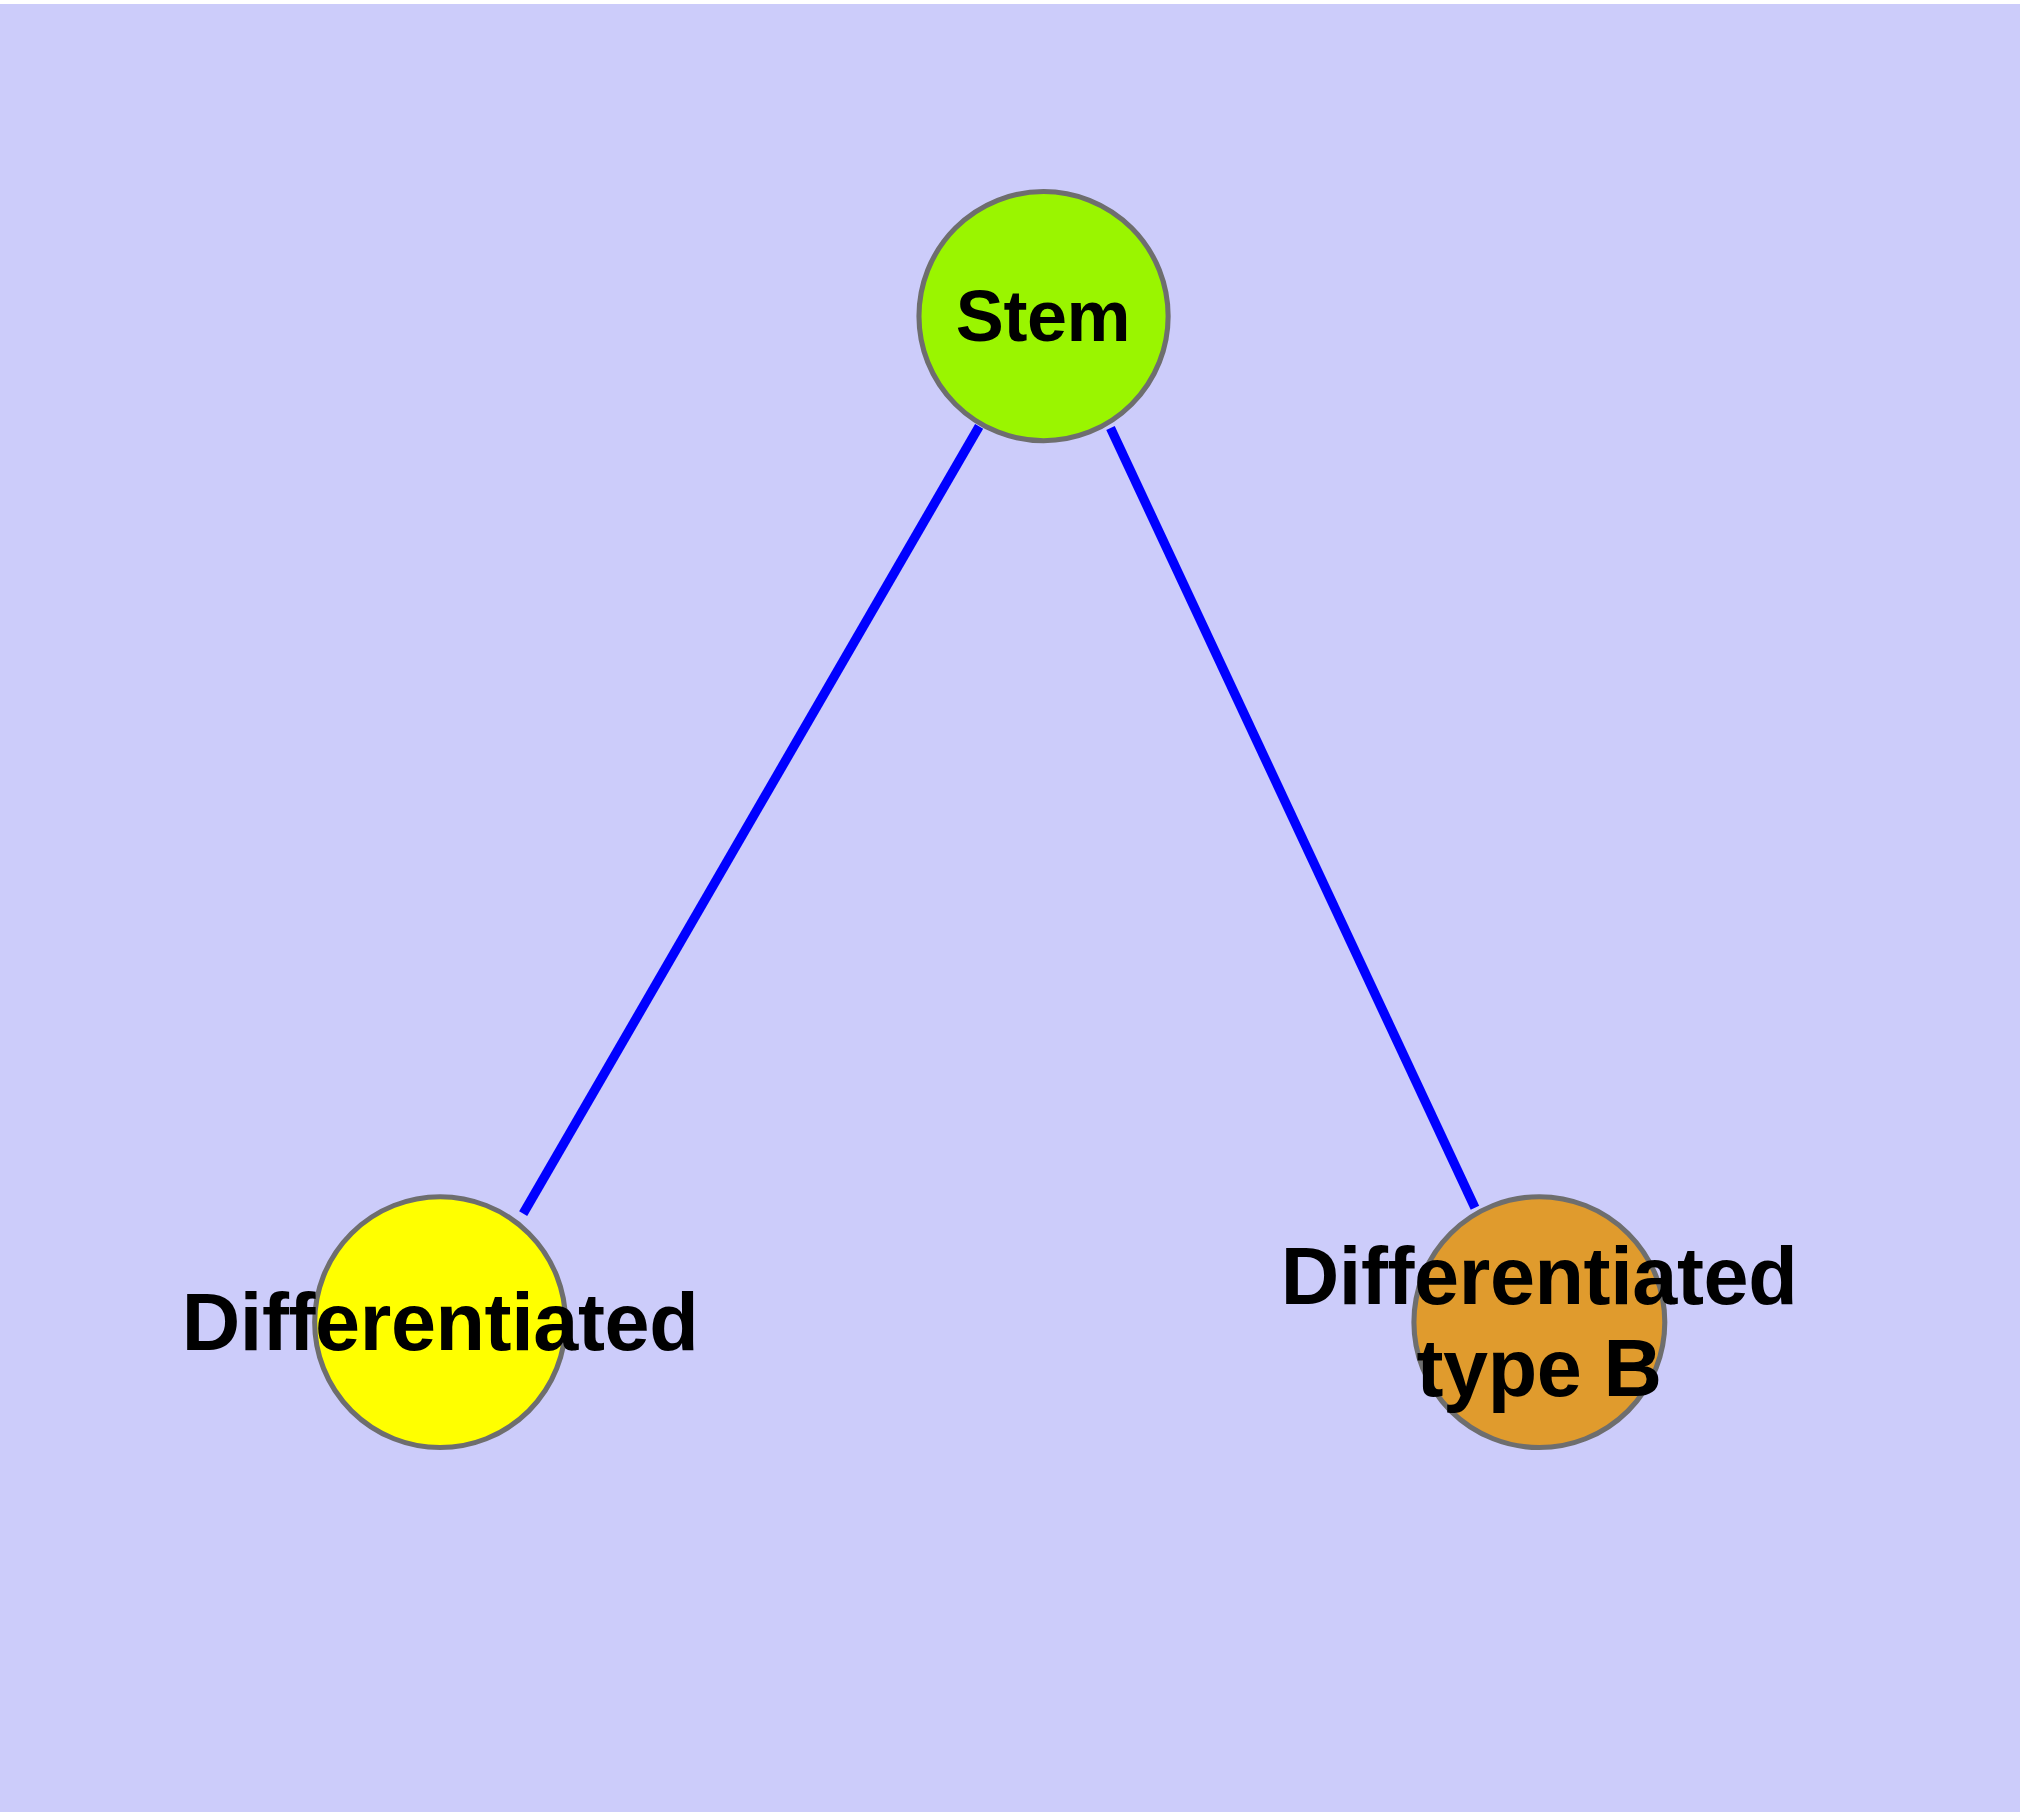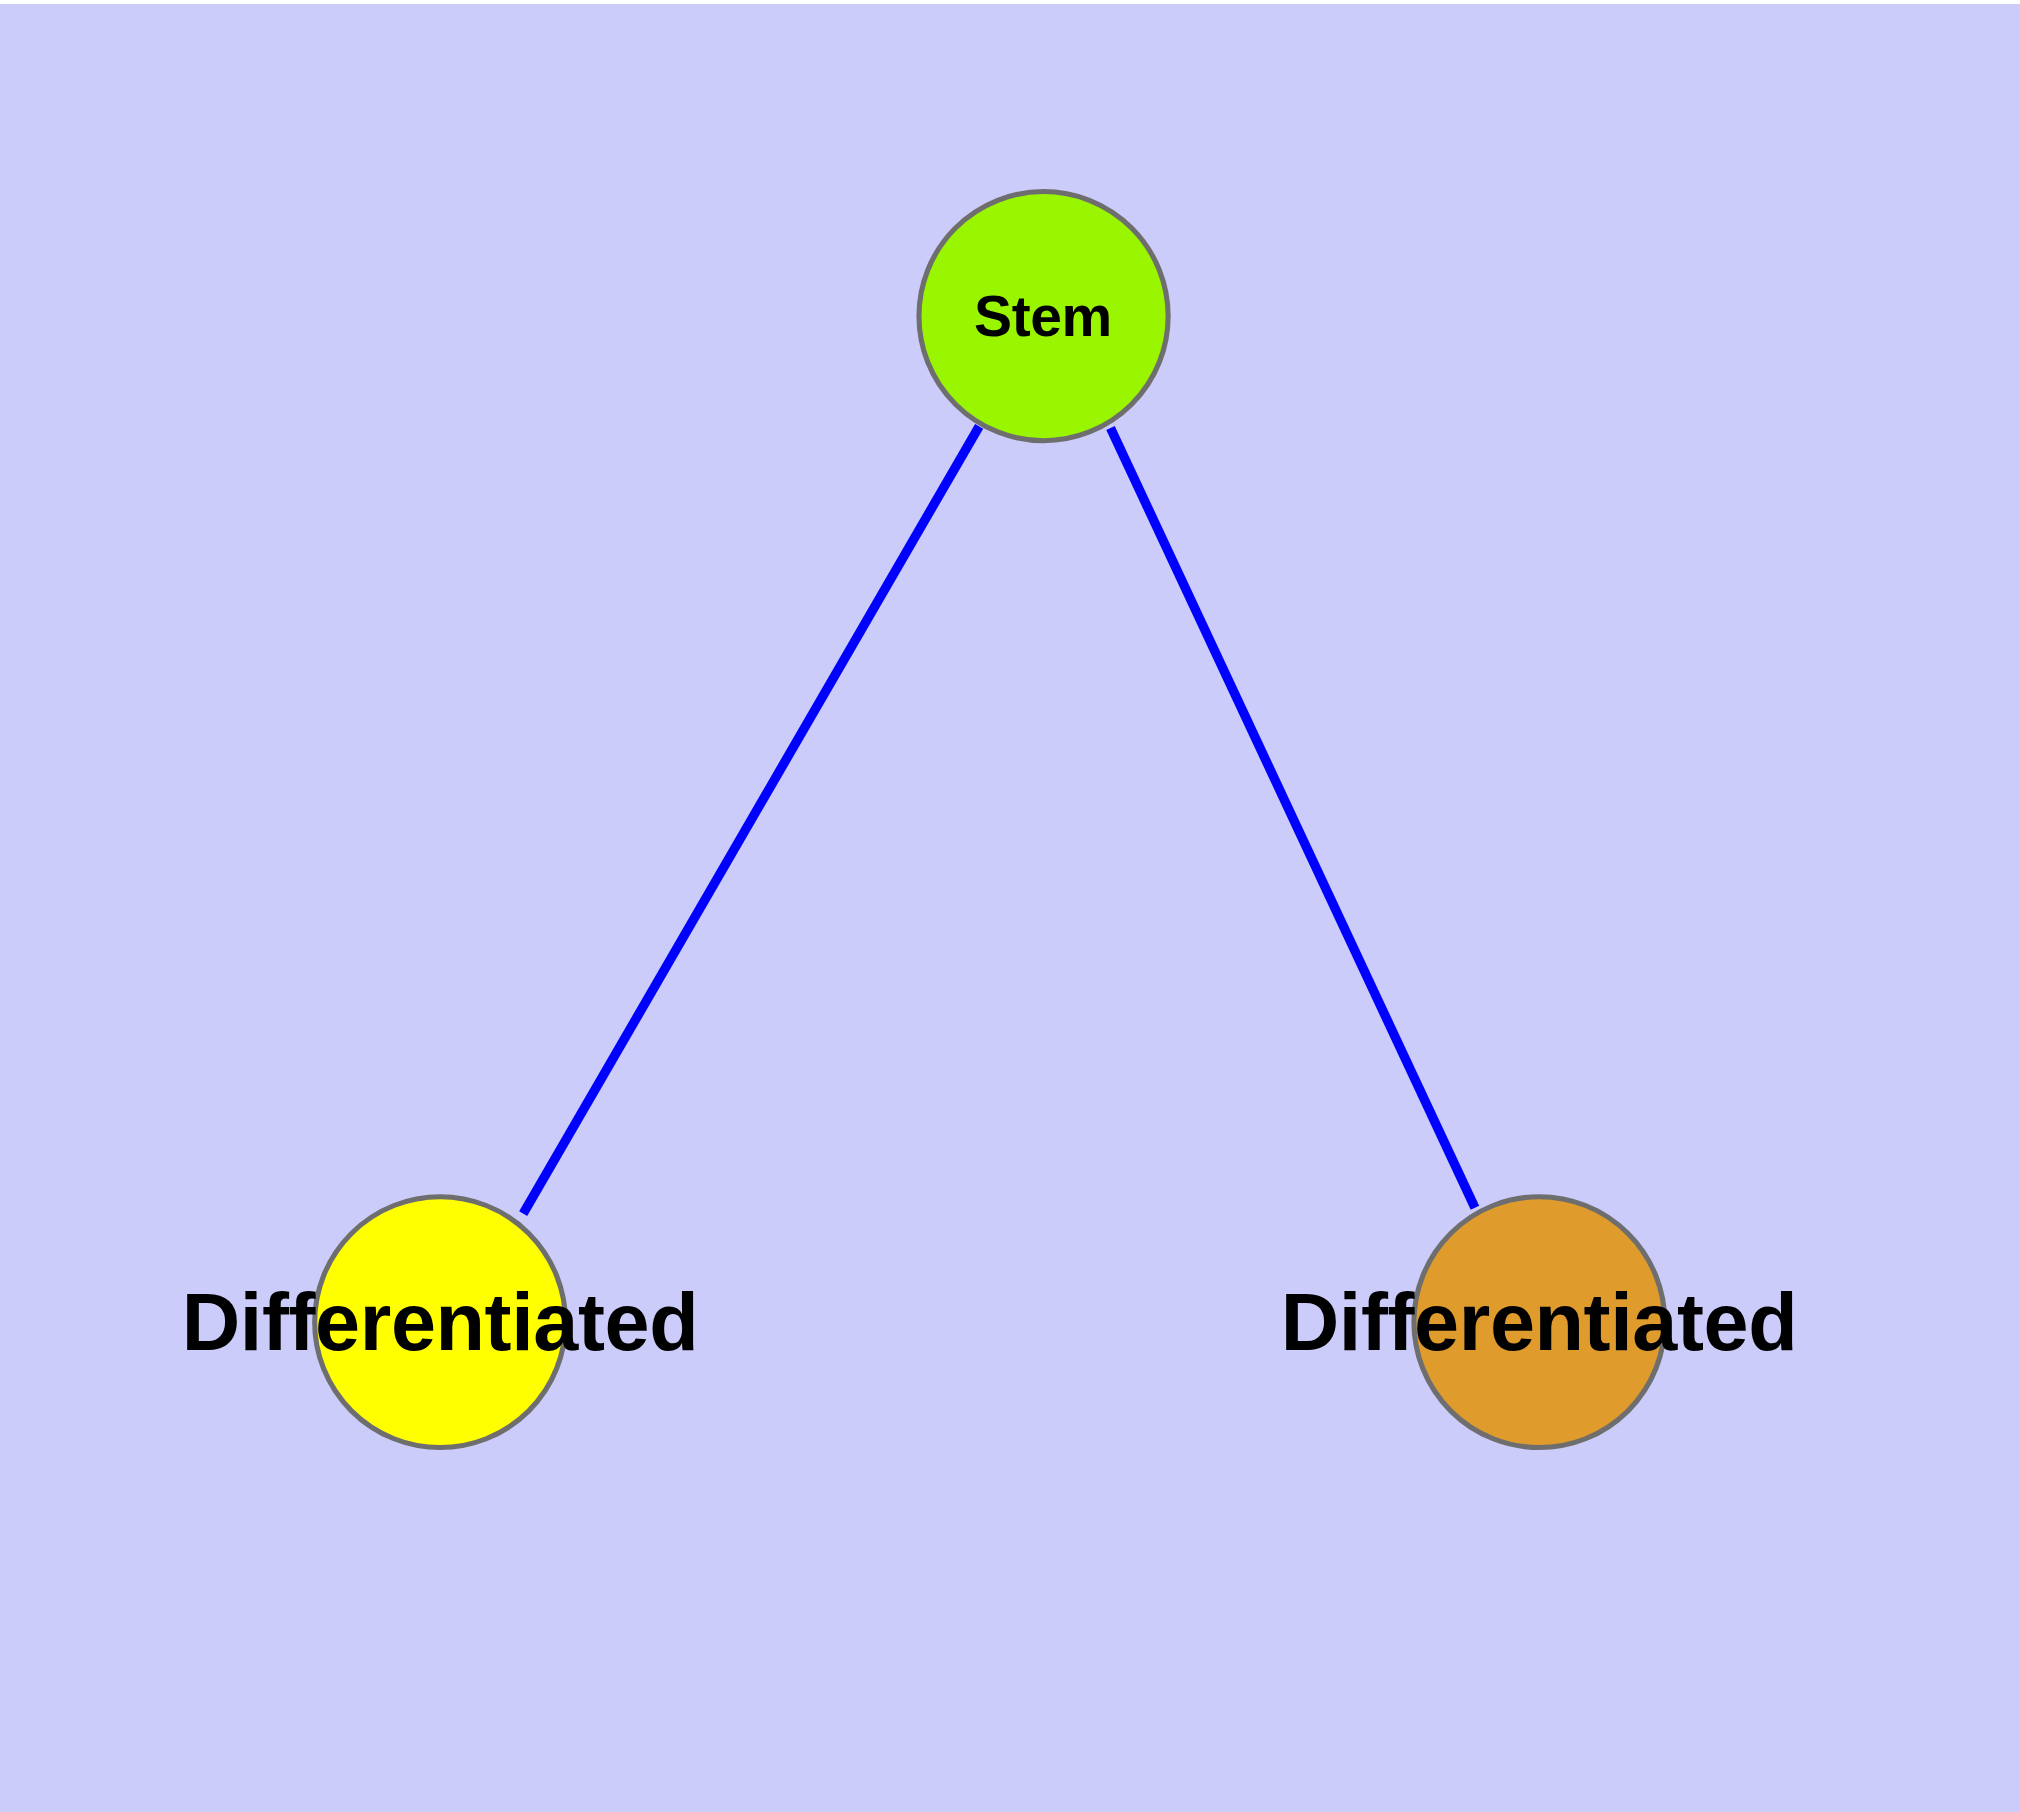--- a/index.html
+++ b/index.html
@@ -77,26 +77,27 @@
       <line x1="1310" y1="505" x2="1740" y2="1425" stroke="#0000FF" stroke-width="11" stroke-linecap="butt"></line>
     </g>
 
     <g>
       <circle cx="1231" cy="373" r="147" fill="#9AF500" stroke="#6E6E6E" stroke-width="6"></circle>
       <circle cx="519" cy="1560" r="148" fill="#FFFF00" stroke="#6E6E6E" stroke-width="6"></circle>
       <circle cx="1816" cy="1560" r="148" fill="#E09B2D" stroke="#6E6E6E" stroke-width="6"></circle>
     </g>
   </svg>
 
-  <div class="node-label" id="label-stem" style="left: 1043px; top: 316px; font-size: 57px; color: rgb(0, 0, 0);">
+  <div class="node-label" id="label-stem" style="left: 1043px; top: 316px; font-size: 72px; color: rgb(0, 0, 0);">
     <div>Stem</div>
   </div>
 
   <div class="node-label" id="label-type-a" style="left: 440px; top: 1322px; font-size: 81px; color: rgb(0, 0, 0);">
     <div>Differentiated</div>
   </div>
 
   <div class="node-label" id="label-type-b" style="left: 1539px; top: 1322px; font-size: 81px; color: rgb(0, 0, 0);">
     <div>Differentiated</div>
+    <div>type B</div>
   </div>
 
 </div>
 
 
 </body></html>

